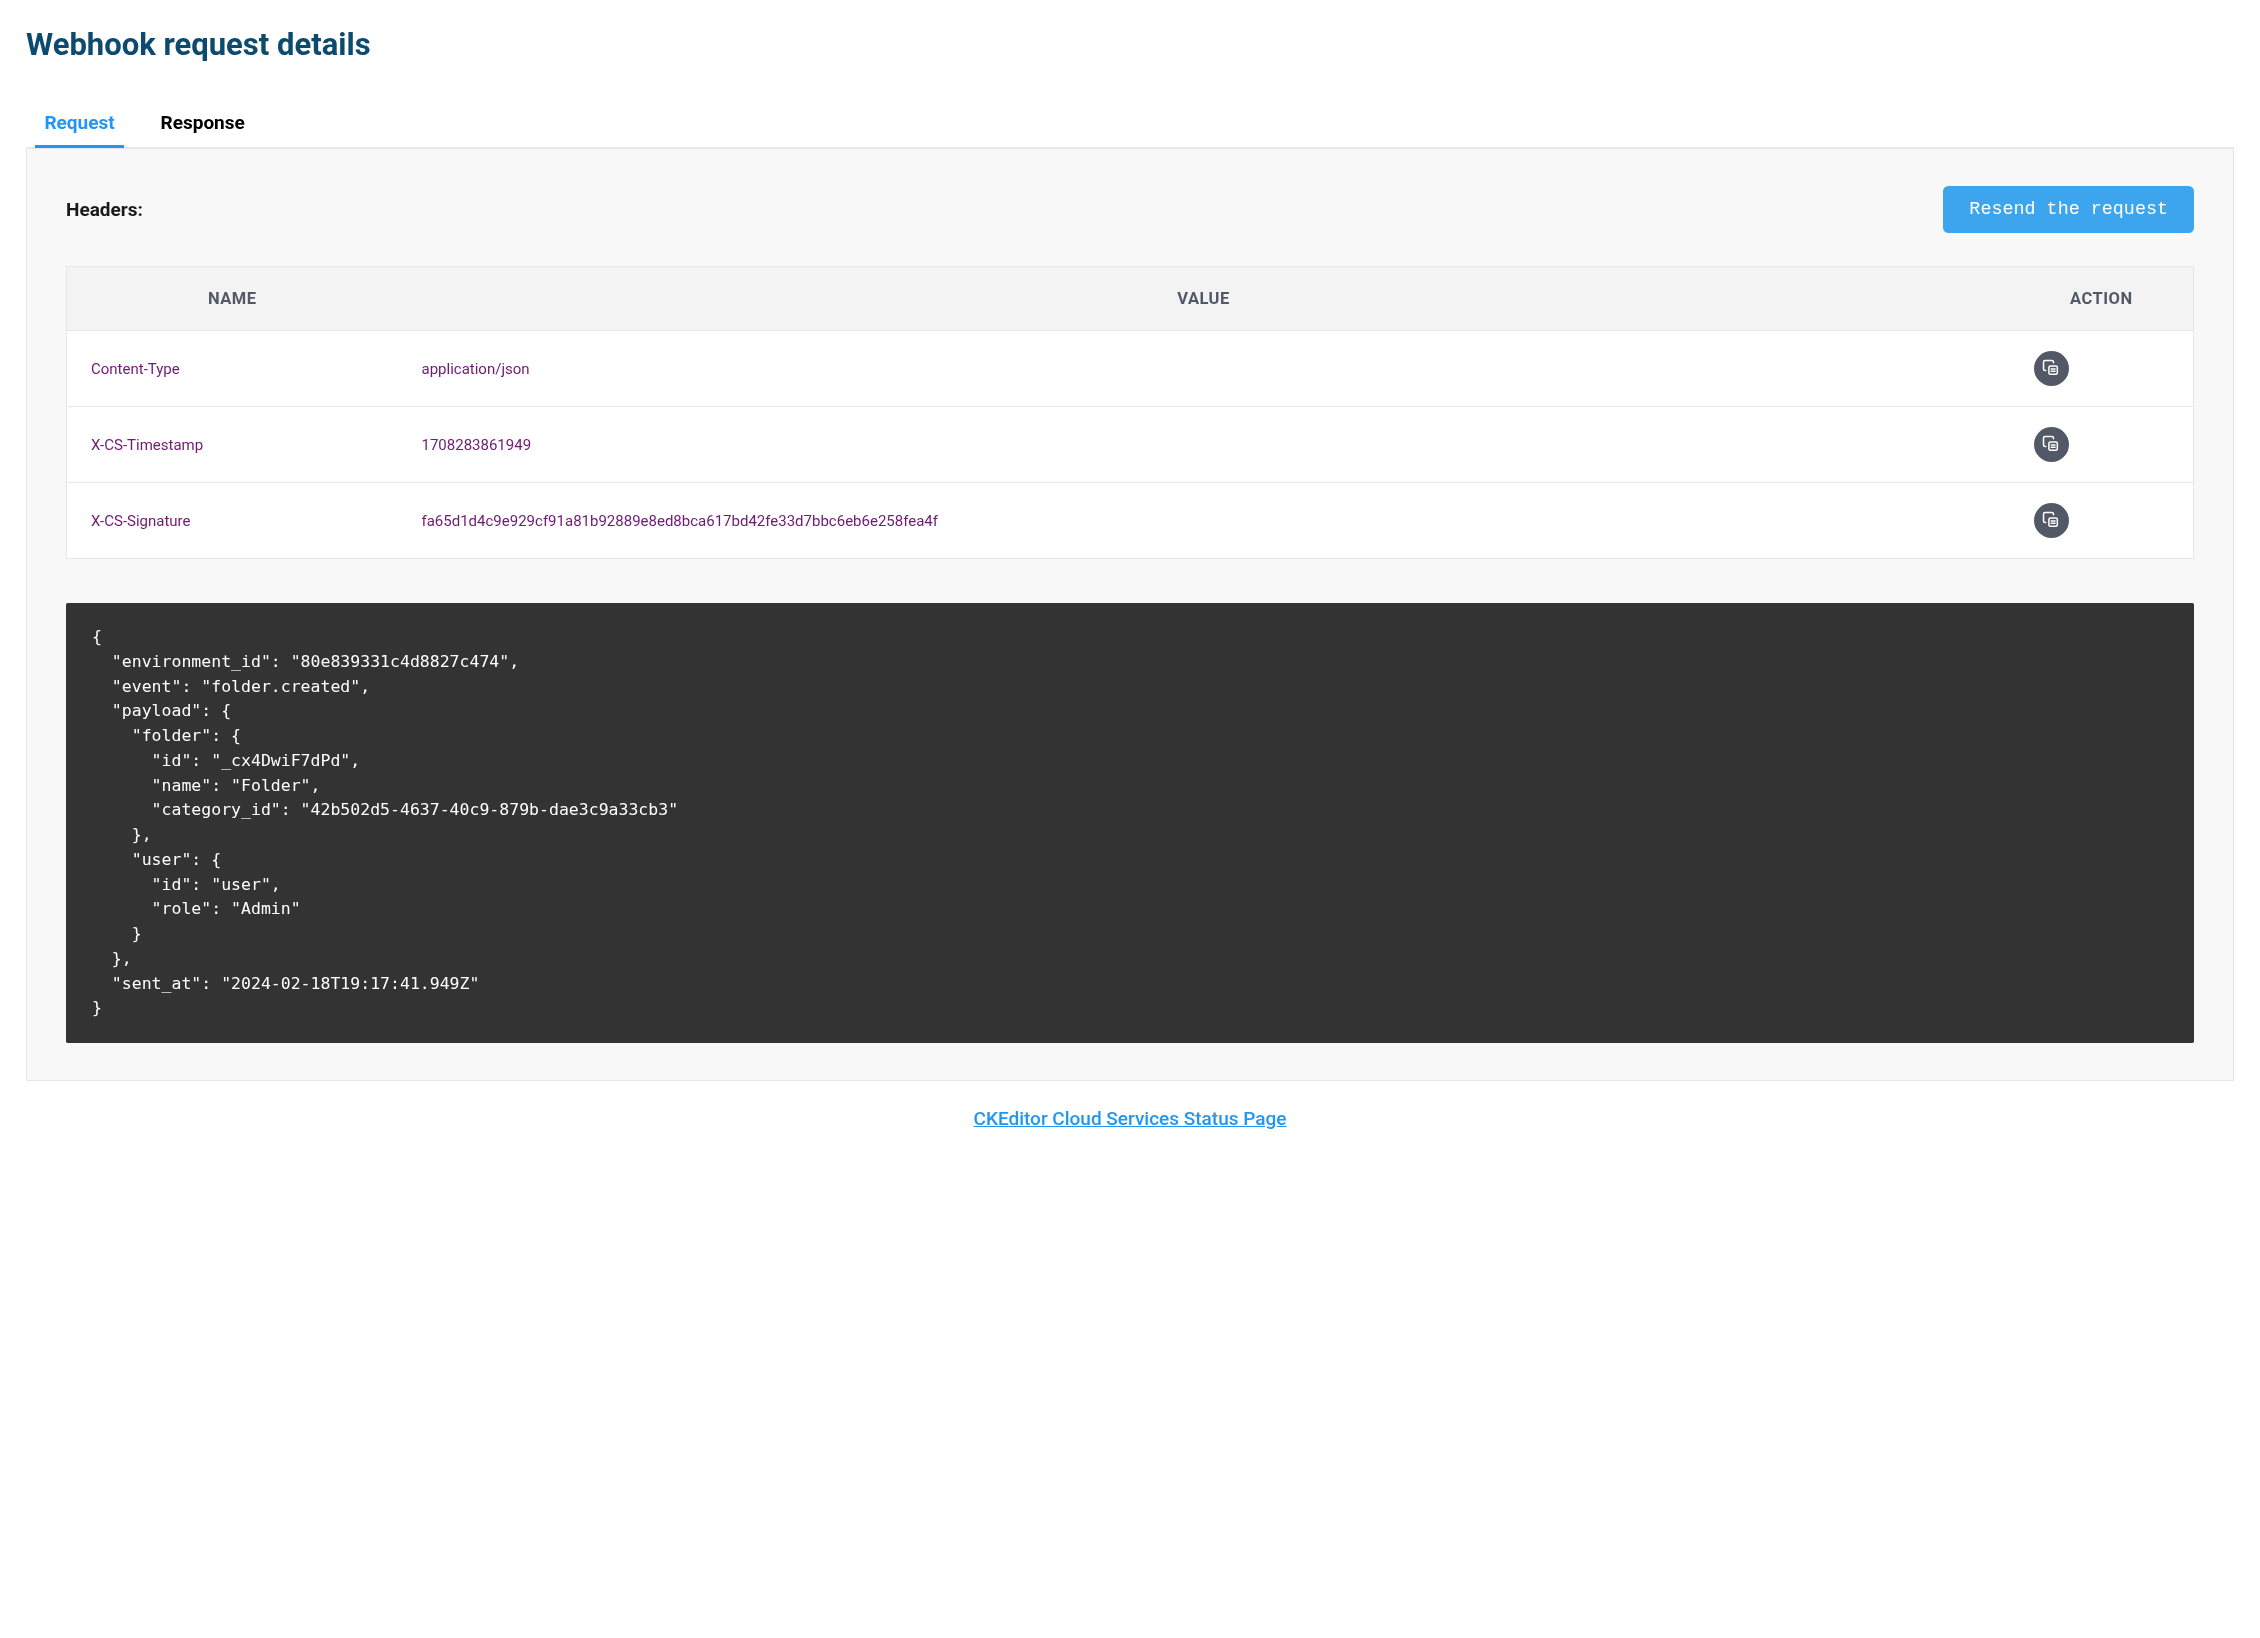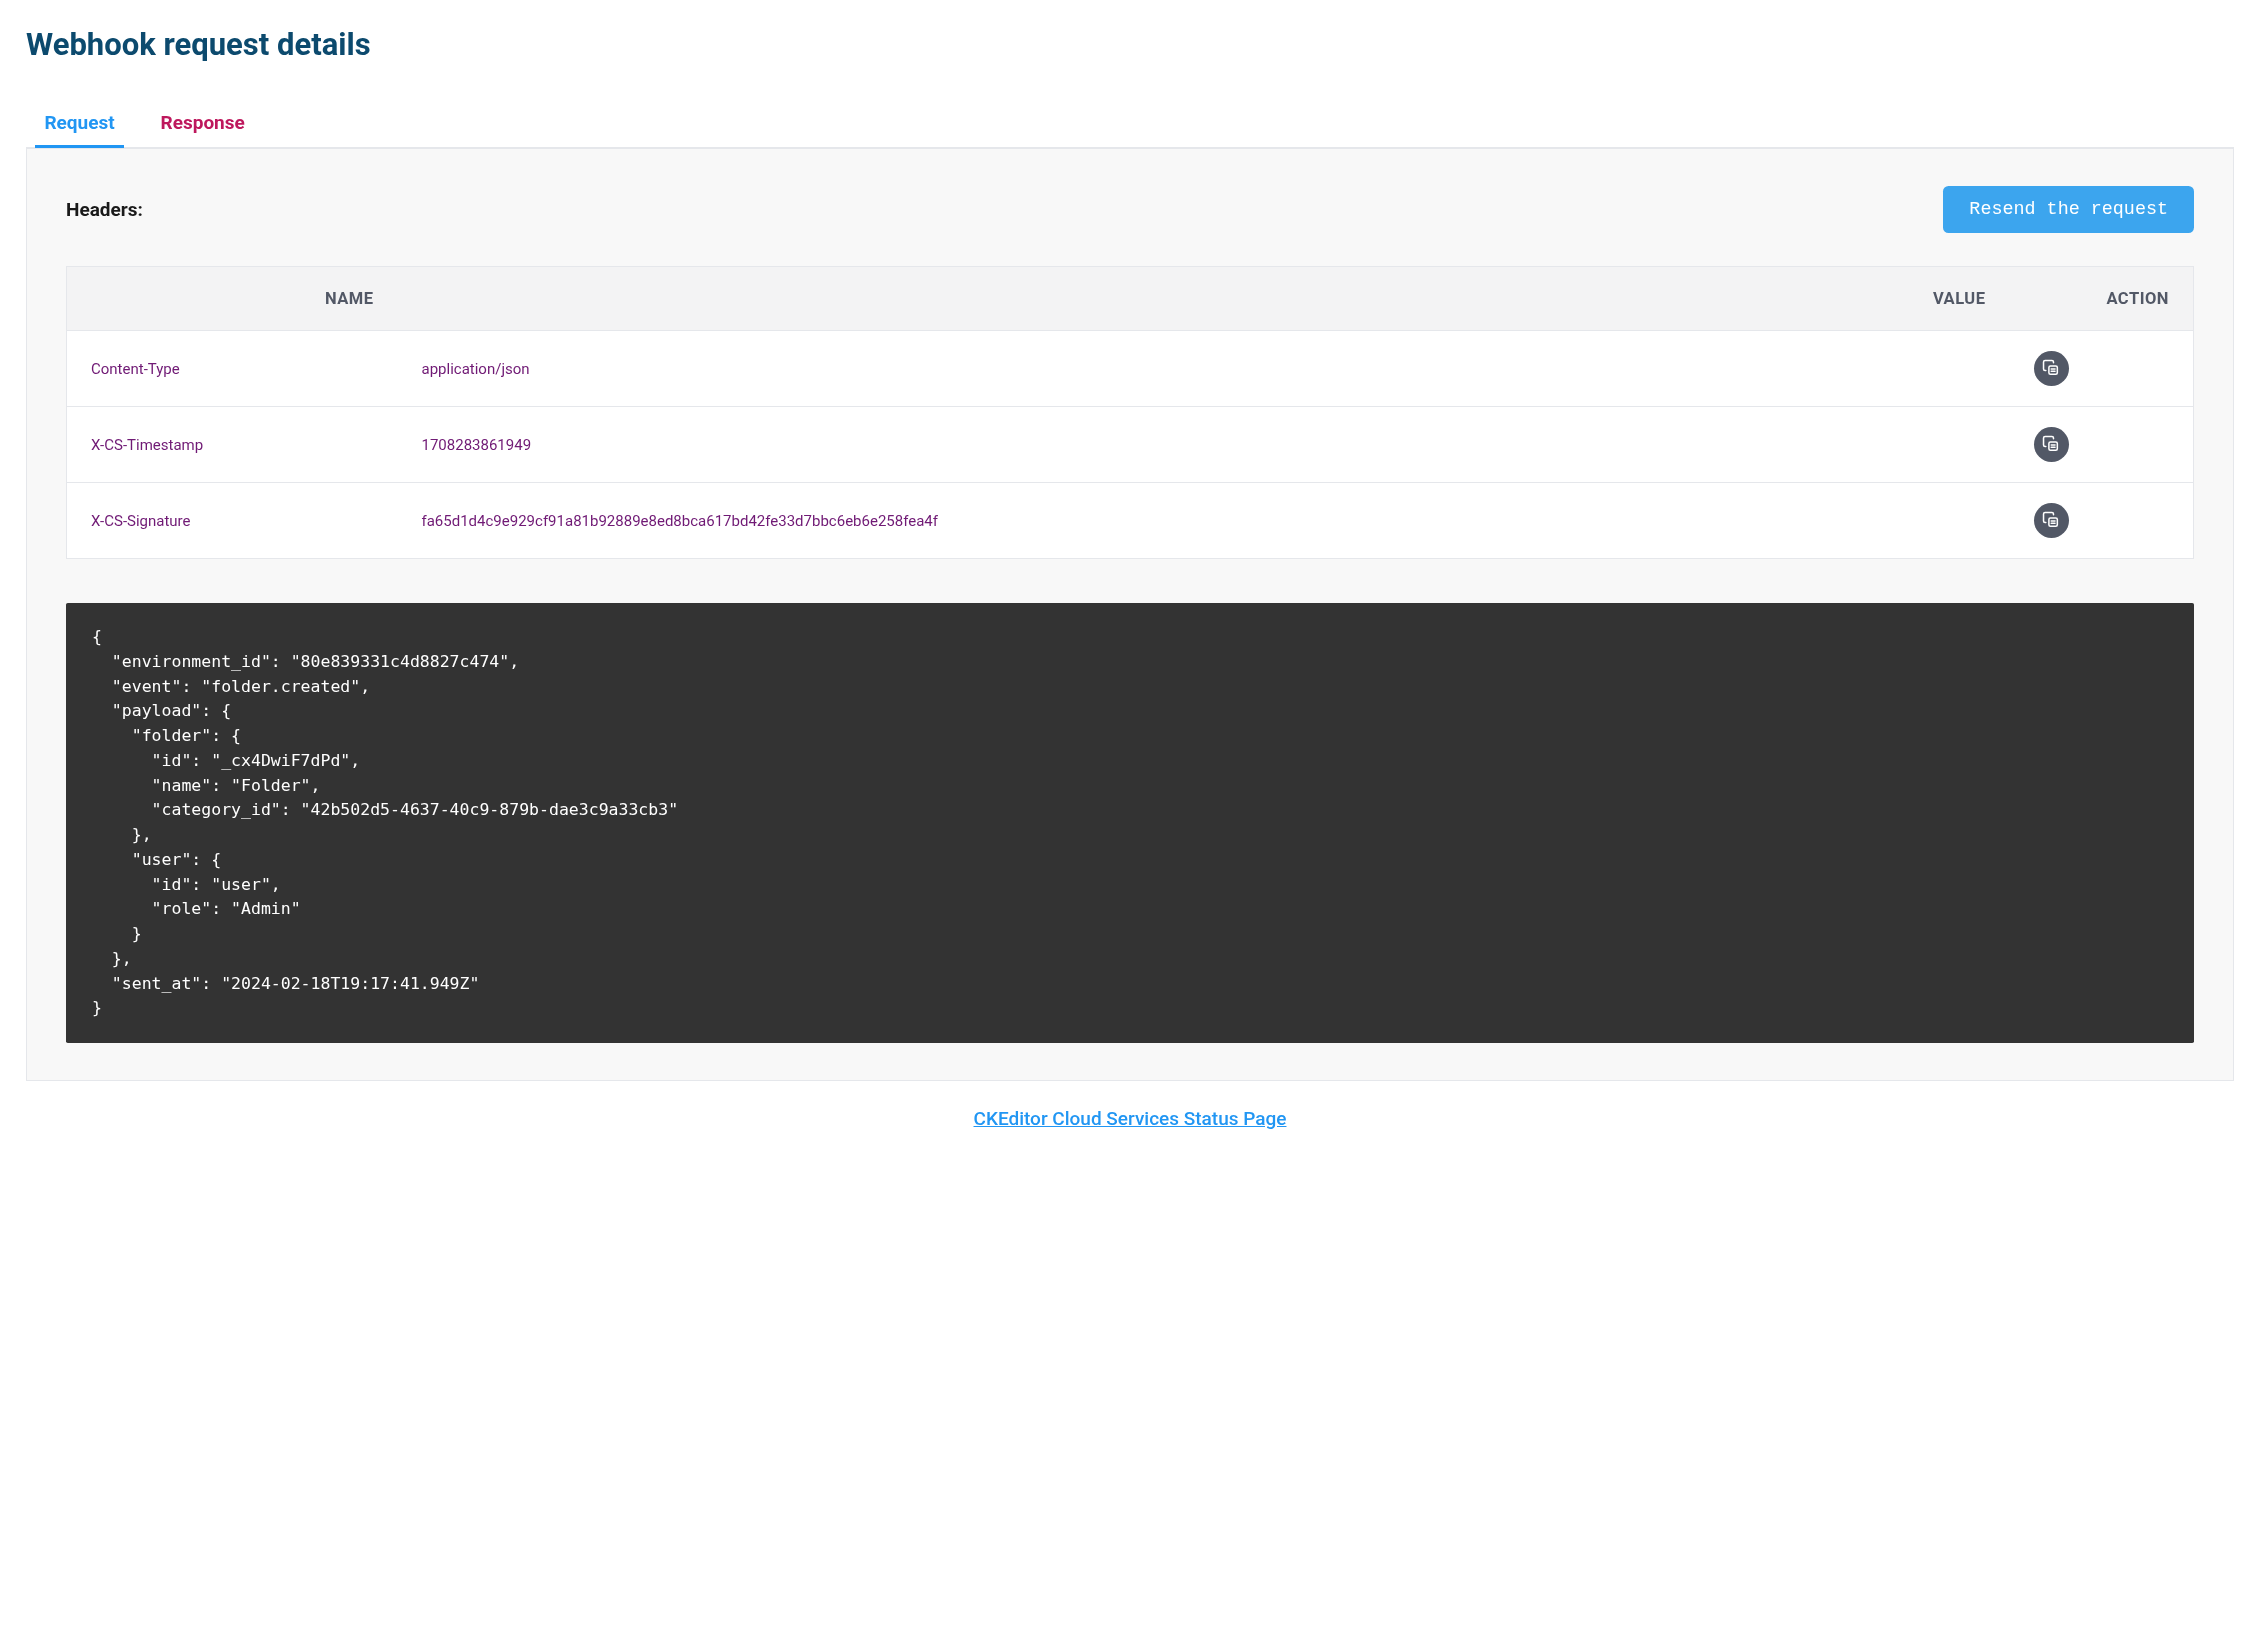--- a/index.html
+++ b/index.html
@@ -27,21 +27,21 @@
       display: flex;
       gap: 27.5px;
       border-bottom: 0.9px solid #e5e7eb;
       padding-left: 9.2px;
     }
     
     .tab {
       padding: 11px 9.2px;
       font-size: 19px;
       font-weight: 700;
-      color: #be185d;
+      color: #000000;
       cursor: pointer;
       border-bottom: 3.7px solid transparent;
       margin-bottom: -0.9px;
     }
     
     .tab.active {
       color: #2196f3;
       border-bottom-color: #2196f3;
     }
     
@@ -82,21 +82,21 @@
       background: #ffffff;
       border: 0.9px solid #e5e7eb;
       margin-bottom: 44px;
     }
     
     .headers-table thead {
       background: #f3f3f4;
     }
     
     .headers-table th {
-      text-align: right;
+      text-align: center;
       padding: 22px 24px;
       font-size: 16.5px;
       font-weight: 700;
       color: #525866;
       letter-spacing: 0.5px;
       border-bottom: 0.9px solid #e5e7eb;
     }
     
     .headers-table td {
       padding: 20px 24px;

